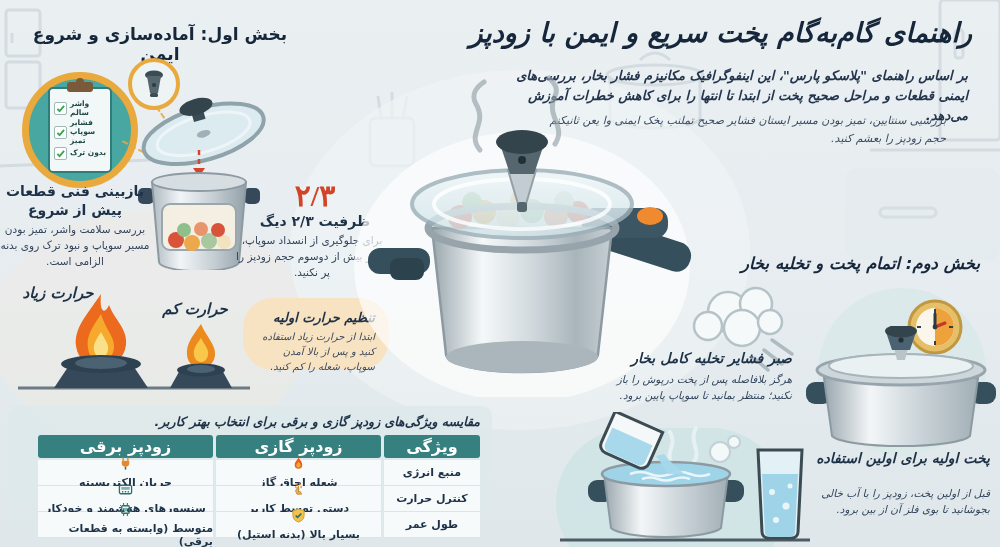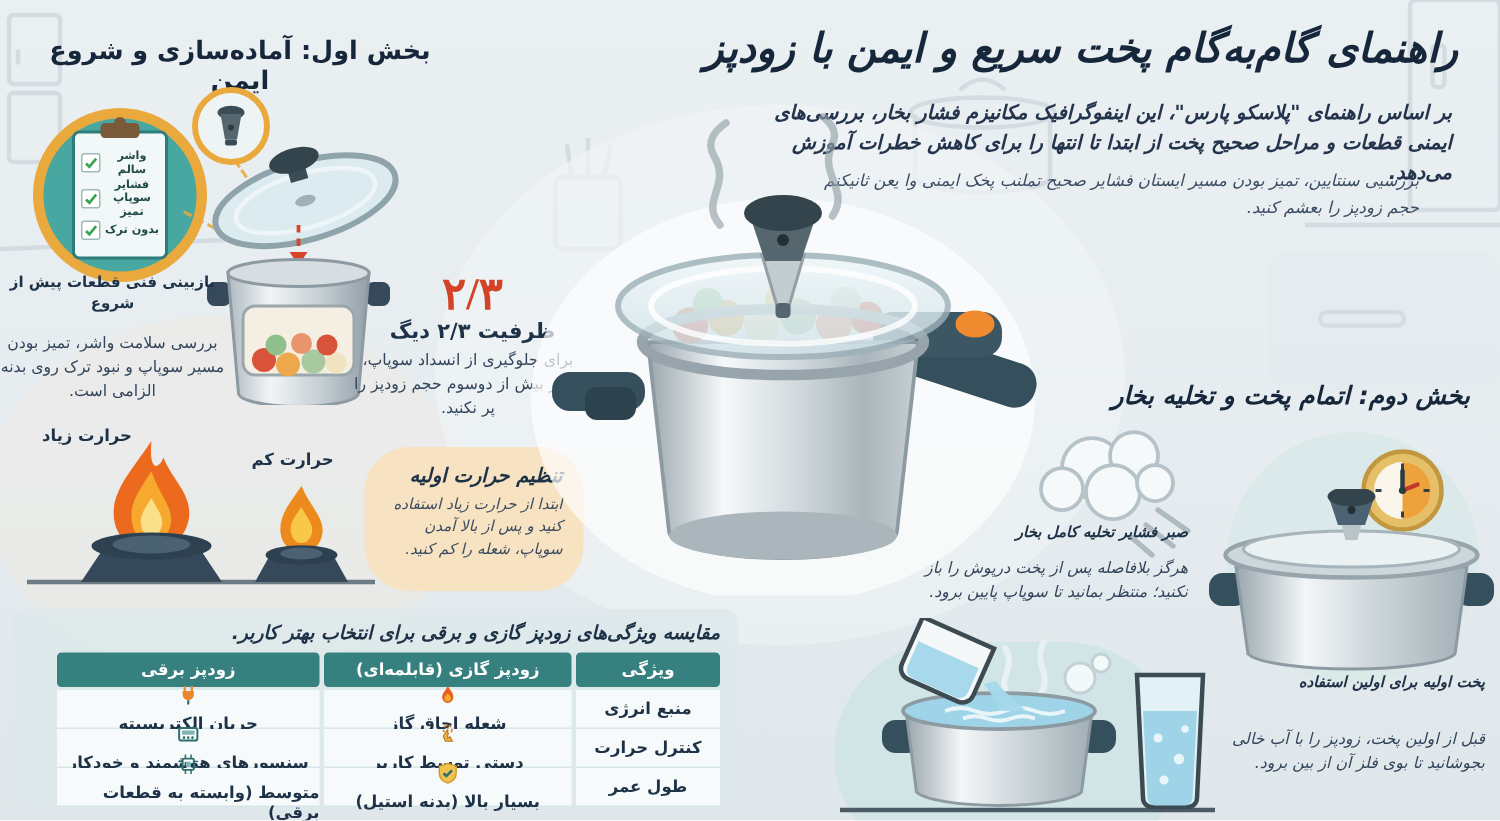--- a/index.html
+++ b/index.html
@@ -15,44 +15,44 @@
   .main-title{font-size:27px;font-weight:bold;color:#16273c;line-height:1.25;}
   .subtitle{font-size:13px;font-weight:bold;color:#23344c;line-height:1.55;}
   .note{font-size:11px;color:#3a4c63;line-height:1.6;}
   .section-title{font-weight:bold;color:#16273c;}
   
   .check-circle{width:116px;height:116px;border-radius:50%;background:#49a7a2;border:7px solid #e9a93d;box-sizing:border-box;display:flex;align-items:center;justify-content:center;}
   .clipboard{width:64px;height:86px;background:#f2f8f7;border:2px solid #2f7d7a;border-radius:5px;position:relative;padding-top:10px;box-sizing:border-box;}
   .clip{position:absolute;top:-7px;left:50%;transform:translateX(-50%);width:26px;height:10px;background:#7a5a3a;border-radius:3px;}
   .clip:after{content:"";position:absolute;top:-4px;left:50%;transform:translateX(-50%);width:8px;height:8px;border-radius:50%;background:#7a5a3a;}
   .chk-row{display:flex;align-items:center;justify-content:flex-start;gap:3px;padding:1px 4px;}
-  .chk-label{font-size:7.5px;font-weight:bold;color:#1f4a48;line-height:1.15;flex:1;text-align:center;}
+  .chk-label{font-size:7.5px;font-weight:bold;color:#1f4a48;line-height:1.15;flex:1;text-align:left;}
   .chk-box{width:11px;height:11px;background:#fff;border:1px solid #9fb9b7;border-radius:2px;flex:0 0 auto;display:flex;align-items:center;justify-content:center;}
   
   .heat-box{background:#f7e2c1;border-radius:30px;padding:12px 14px 10px;box-sizing:border-box;}
   .heat-box-title{font-size:13px;font-weight:bold;color:#1d3147;margin-bottom:4px;}
   .heat-box-body{font-size:10px;color:#3a4b60;line-height:1.5;}
   
   .cap-value{font-size:30px;font-weight:bold;color:#d34327;font-family:Liberation Serif, serif;}
   .cap-title{font-size:14px;font-weight:bold;color:#1d3147;}
   .small-body{font-size:10.5px;color:#33455c;line-height:1.5;}
-  .block-title{font-size:10px;font-weight:bold;color:#1d3147;}
+  .block-title{font-size:14px;font-weight:bold;color:#1d3147;}
   
   .cmp-panel{background:#dde8eb;border-radius:10px;opacity:.8;}
   .cmp-caption{font-size:12.5px;font-weight:bold;color:#1d3147;}
   .cmp{width:460px;}
   .cmp-row{display:flex;gap:3px;}
-  .cmp-h{background:#36817f;color:#fff;font-size:11px;font-weight:bold;text-align:center;height:23px;line-height:23px;border-radius:3px;}
+  .cmp-h{background:#36817f;color:#fff;font-size:16px;font-weight:bold;text-align:center;height:23px;line-height:23px;border-radius:3px;}
   .c-feat{width:96px;flex:0 0 auto;}
   .c-gas{width:165px;flex:0 0 auto;}
   .c-ele{width:175px;flex:0 0 auto;}
   .cmp-b{background:#f6fafa;height:25px;display:flex;align-items:center;justify-content:center;gap:5px;font-size:11px;font-weight:bold;color:#1d3147;border-bottom:1px solid #d8e6e7;flex-direction:column;}
   .cmp-b svg{flex:0 0 auto;}
   .blob{border-radius:50%;background:#d9e9e9;}
-  .hl{font-size:11px;font-weight:bold;color:#1d3147;}
+  .hl{font-size:15px;font-weight:bold;color:#1d3147;font-style:italic;}
   .dash-line{border-top:2px dashed #e9a93d;opacity:.9;}
 </style>
 </head>
 <body>
 
 <div class="canvas">
 
   <svg class="abs bg-el" style="left:0;top:0;" width="1000" height="547" viewBox="0 0 1000 547">
     <g fill="none" stroke="#bcc7ce" stroke-width="3">
       <rect x="6" y="10" width="34" height="46" rx="3"></rect>
@@ -186,21 +186,21 @@
     <ellipse cx="85" cy="83" rx="26" ry="6" fill="#4a6272"></ellipse>
 
     <path d="M185 44 c-9 13 -15 20 -14 31 c1 9 7 13 14 13 s13 -4 14 -13 c1 -10 -8 -17 -14 -31z" fill="#ec8a1e"></path>
     <path d="M185 58 c-5 7 -8 11 -7 17 c1 5 4 7 7 7 s6 -2 7 -7 c1 -6 -3 -9 -7 -17z" fill="#f9c84a"></path>
 
     <path d="M154 108 L164 90 h42 L216 108 Z" fill="#36495a"></path>
     <ellipse cx="185" cy="90" rx="24" ry="6.5" fill="#2e4150"></ellipse>
     <ellipse cx="185" cy="89" rx="14" ry="4" fill="#4a6272"></ellipse>
   </svg>
 
-  <div class="abs heat-box rt" style="left:243px;top:298px;width:146px;height:96px;">
+  <div class="abs heat-box rt" style="left:243px;top:298px;width:146px;height:72px;">
     <div class="heat-box-title">تنظیم حرارت اولیه</div>
     <div class="heat-box-body">ابتدا از حرارت زیاد استفاده کنید و پس از بالا آمدن سوپاپ، شعله را کم کنید.</div>
   </div>
 
   <svg class="abs" style="left:350px;top:52px;" width="345" height="345" viewBox="0 0 345 345">
     <defs>
       <linearGradient id="metal2" x1="0" y1="0" x2="1" y2="0">
         <stop offset="0" stop-color="#9aa7ae"></stop>
           <stop offset=".28" stop-color="#f5f8f9"></stop>
         <stop offset=".55" stop-color="#d2dade"></stop>

